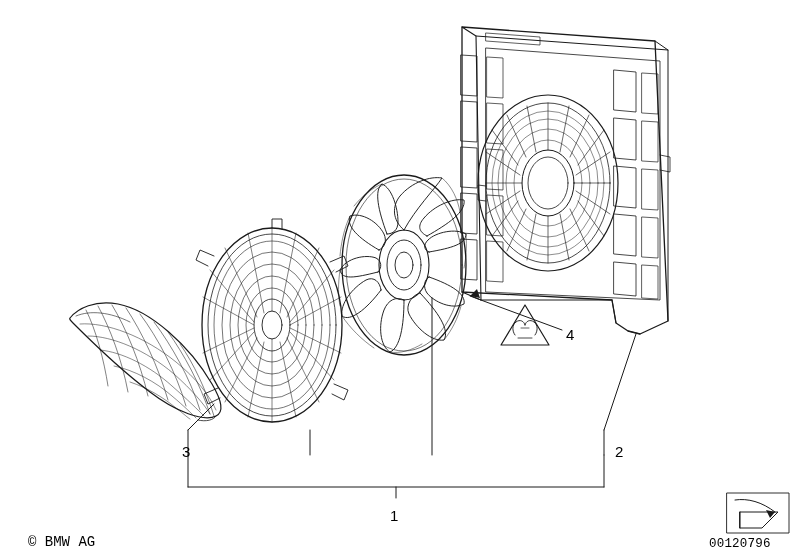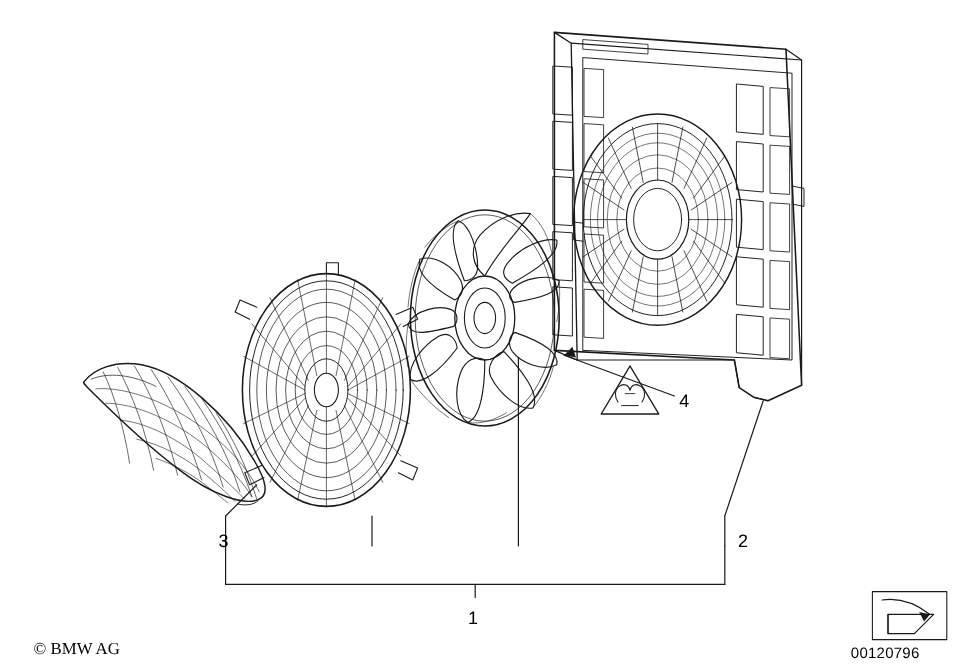--- a/index.html
+++ b/index.html
@@ -32,30 +32,30 @@
     font-size: 15px;
     color: #000000;
     font-weight: 400;
     line-height: 1;
     white-space: nowrap;
   }
   .copyright {
     position: absolute;
     left: 28px;
     top: 534px;
-    font-family: Liberation Serif, serif;
+    font-family: Liberation Mono, monospace;
     font-size: 14px;
     color: #000000;
     white-space: nowrap;
   }
   .partnumber {
     position: absolute;
     left: 709px;
     top: 537px;
-    font-family: Liberation Sans, sans-serif;
+    font-family: Liberation Mono, monospace;
     font-size: 12.5px;
     color: #000000;
     white-space: nowrap;
     letter-spacing: 0.2px;
   }
 </style>
 </head>
 <body>
 
 <div id="diagram-root">

